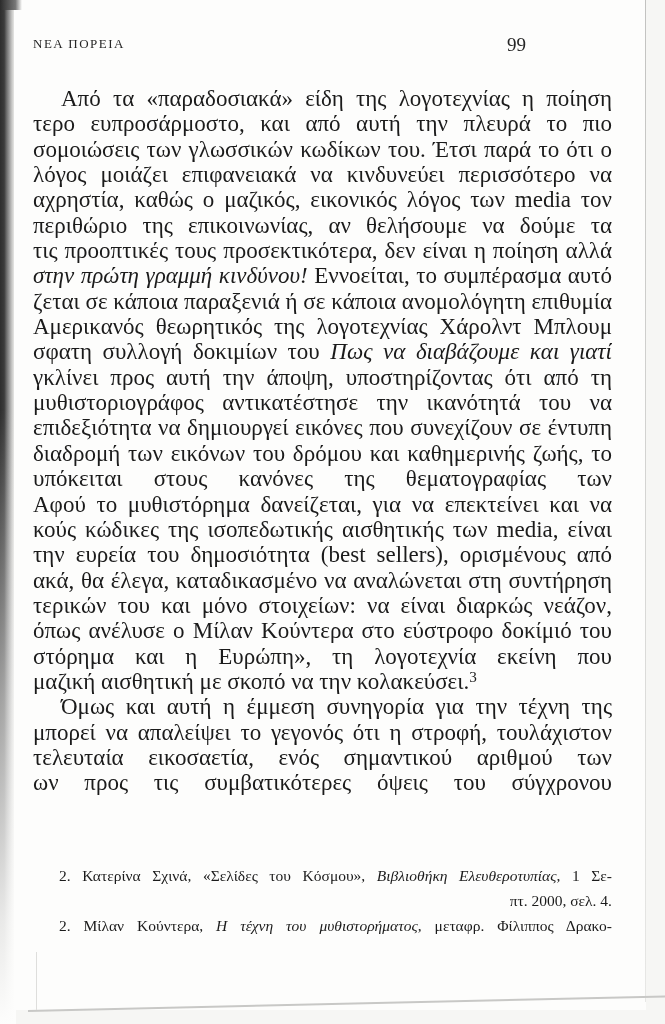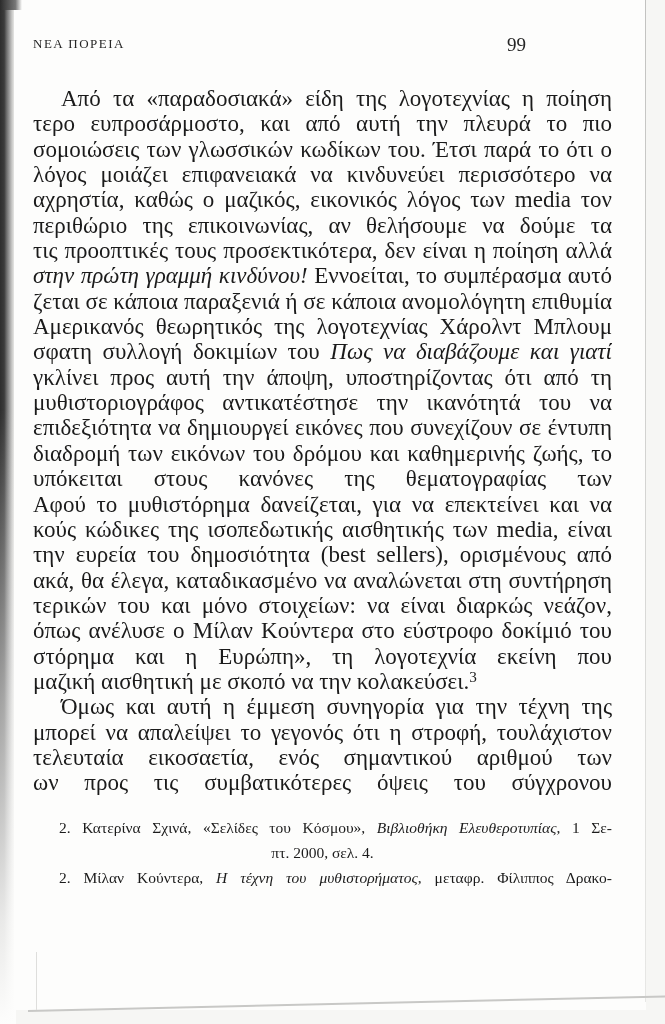--- a/index.html
+++ b/index.html
@@ -37,22 +37,22 @@
   
   .bodytext{position:absolute;left:33px;top:86px;width:579px;}
   .bline{
     font-size:23px;line-height:25.35px;height:25.35px;overflow:hidden;
     text-align:left;white-space:normal;
   }
   .bline.j{text-align:justify;text-align-last:justify;}
   .ind{text-indent:28px;}
 
   
-  .footnotes{position:absolute;left:33px;top:815px;width:579px;}
-  .fline{font-size:15.5px;line-height:25px;height:25px;overflow:hidden;text-align:center;}
+  .footnotes{position:absolute;left:33px;top:863px;width:579px;}
+  .fline{font-size:15.5px;line-height:25px;height:25px;overflow:hidden;text-align:right;}
   .fline.j{text-align:justify;text-align-last:justify;}
   .fline.ind{text-indent:26px;}
 
   .it{font-style:italic;}
   .sup{font-size:66%;vertical-align:7px;line-height:0;}
 </style>
 </head>
 <body>
 
 <div class="page"></div>

